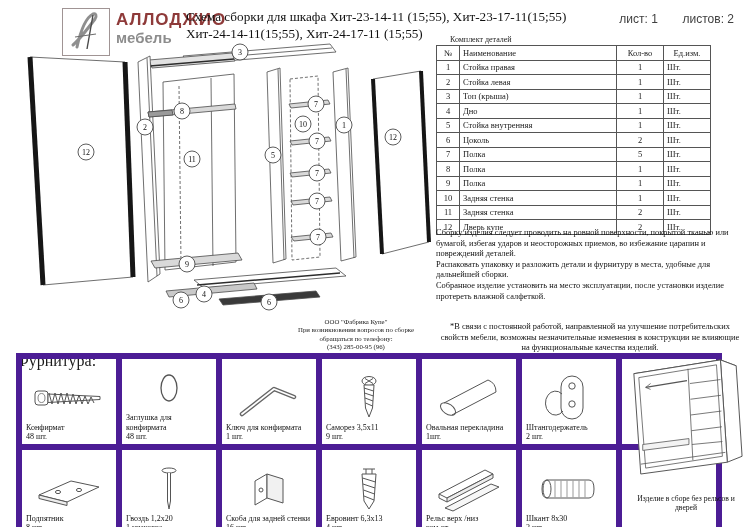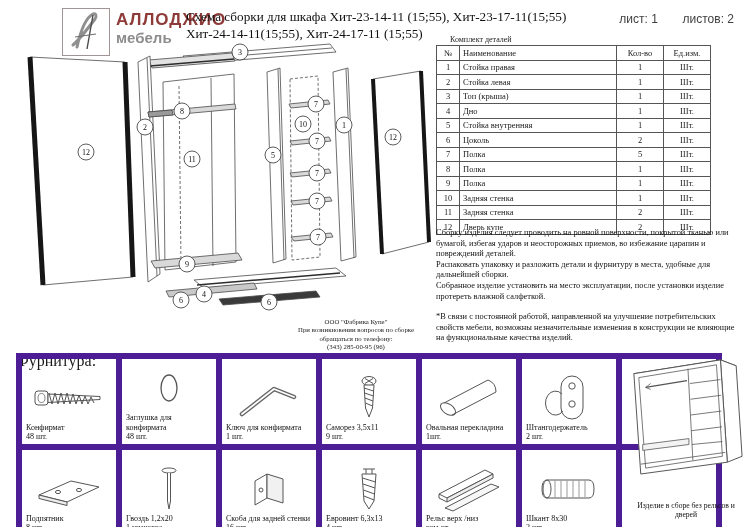--- a/index.html
+++ b/index.html
@@ -17,44 +17,44 @@
   .sheet-info .gap{display:inline-block;width:18px;}
 
   
   .parts-caption{position:absolute;left:437px;top:35px;font-size:8px;color:#222;margin-left:13px;}
   .parts-table{position:absolute;left:436px;top:45px;border-collapse:collapse;table-layout:fixed;}
   .parts-table th,.parts-table td{border:1px solid #555;font-size:8.5px;padding:1px 3px;height:11.5px;
       font-weight:normal;white-space:nowrap;overflow:hidden;}
   .parts-table .c-num{width:16px;text-align:center;}
   .parts-table .c-name{width:150px;text-align:left;}
   .parts-table .c-qty{width:40px;text-align:center;}
-  .parts-table .c-unit{width:40px;text-align:center;}
+  .parts-table .c-unit{width:40px;text-align:left;}
   .parts-table thead th{text-align:left;}
   .parts-table thead .c-num,.parts-table thead .c-qty,.parts-table thead .c-unit{text-align:center;}
 
   
   .notes{position:absolute;left:436px;top:228px;width:308px;font-size:8.4px;line-height:10.6px;color:#111;}
   .notes p{margin:0;}
   .notes p.sp{margin-bottom:10px;}
-  .notes p.foot{margin-top:10px;}
+  .notes p.foot{margin-top:20px;text-align:center;}
 
   
   .factory{position:absolute;left:278px;top:318px;width:156px;text-align:center;font-size:6.8px;
            line-height:8.4px;color:#222;}
 
   
   .hw-label{position:absolute;left:16px;top:352px;font-size:16px;}
   .hw-table{position:absolute;left:16px;top:353px;border-collapse:collapse;table-layout:fixed;}
   .hw-table td{border:6px solid #4c1d95;width:86px;height:81px;vertical-align:bottom;padding:2px 4px 2px 4px;}
   .hw-icon{height:50px;display:flex;align-items:center;justify-content:center;}
   .hw-name,.hw-qty{font-size:8px;line-height:9.6px;text-align:left;color:#111;}
 
   
   .assembled{position:absolute;left:626px;top:350px;width:120px;text-align:center;}
-  .assembled-caption{font-size:7.6px;line-height:9px;color:#111;margin-top:19px;}
+  .assembled-caption{font-size:7.6px;line-height:9px;color:#111;margin-top:12px;}
 
   
   .diagram{position:absolute;left:14px;top:42px;}
   .callout circle{fill:#fff;stroke:#4a4a4a;stroke-width:0.9;}
   .callout text{font-family:"Liberation Serif","DejaVu Serif",serif;font-size:8px;fill:#111;text-anchor:middle;}
 </style>
 </head>
 <body>
 
 <div class="page">

